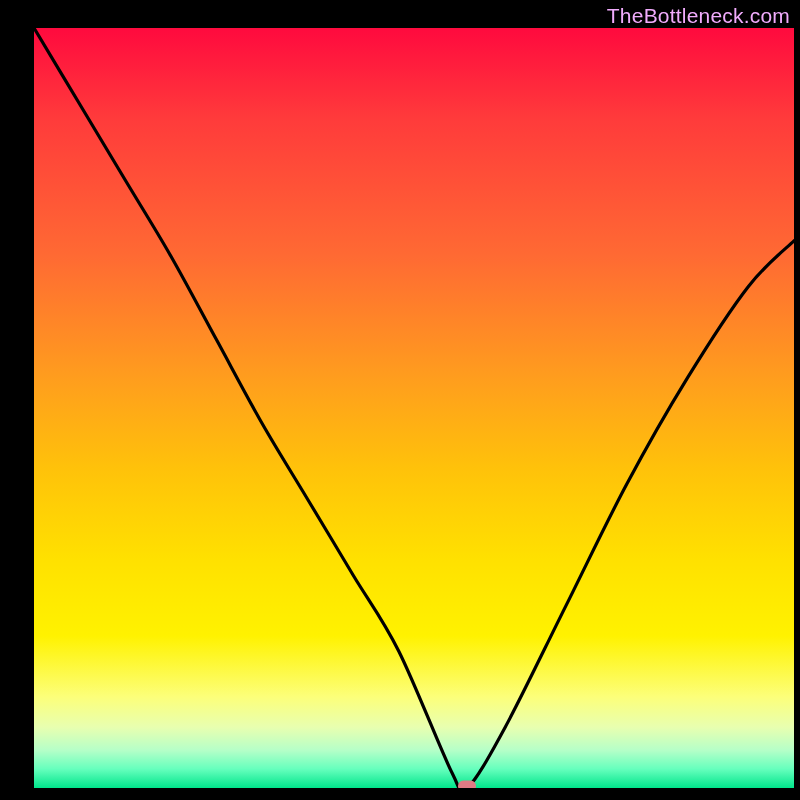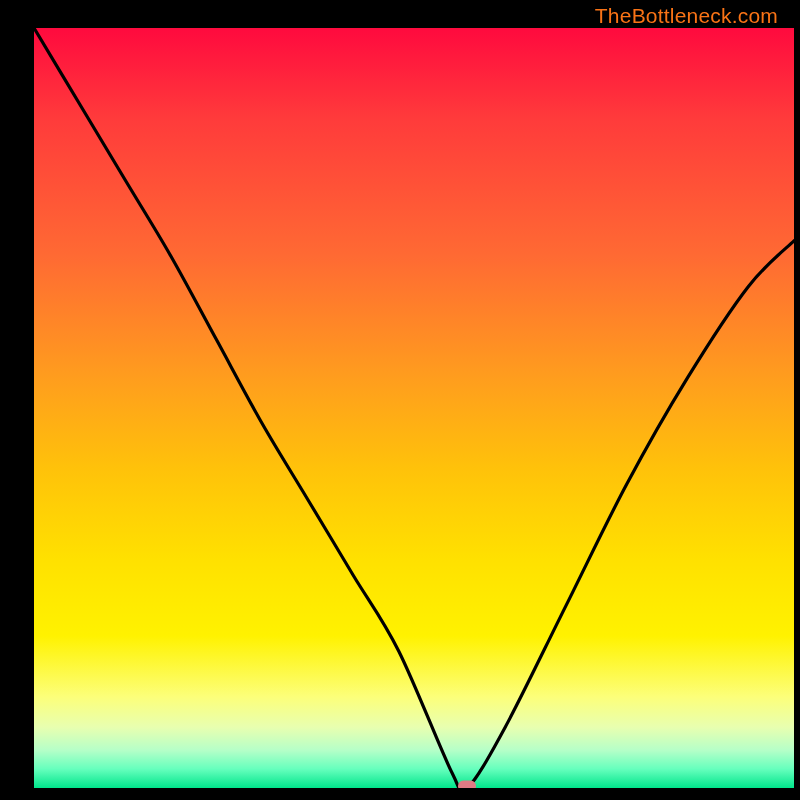--- a/index.html
+++ b/index.html
@@ -13,22 +13,22 @@
   }
   .stage {
     position: relative;
     width: 800px;
     height: 800px;
     background: #000;
   }
   .watermark {
     position: absolute;
     top: 4px;
-    right: 22px;
-    color: #f97316;
+    right: 10px;
+    color: #f0abfc;
     font-size: 21px;
     font-weight: 500;
     letter-spacing: 0.2px;
     z-index: 4;
     user-select: none;
   }
   .plot {
     position: absolute;
     left: 34px;
     top: 28px;

